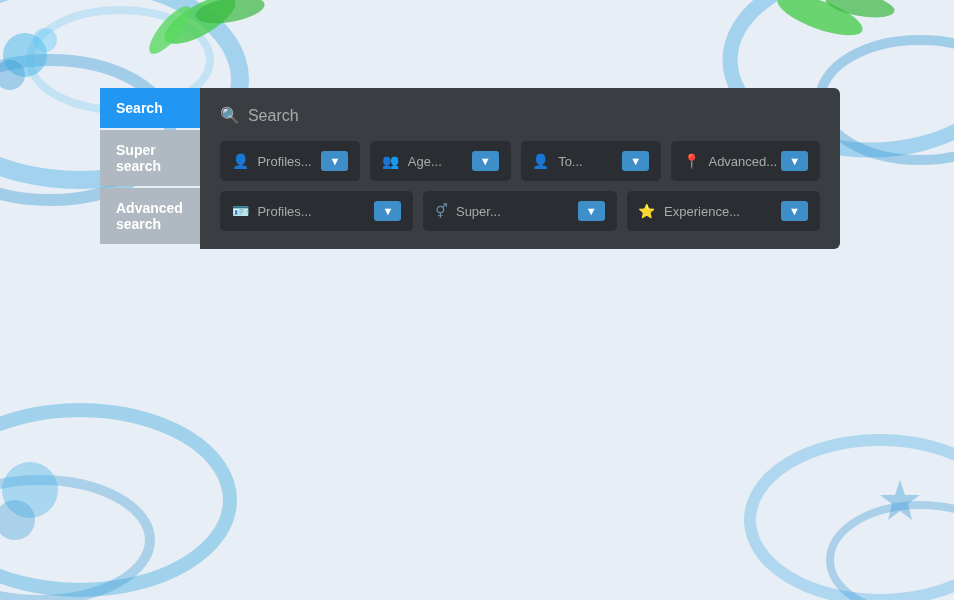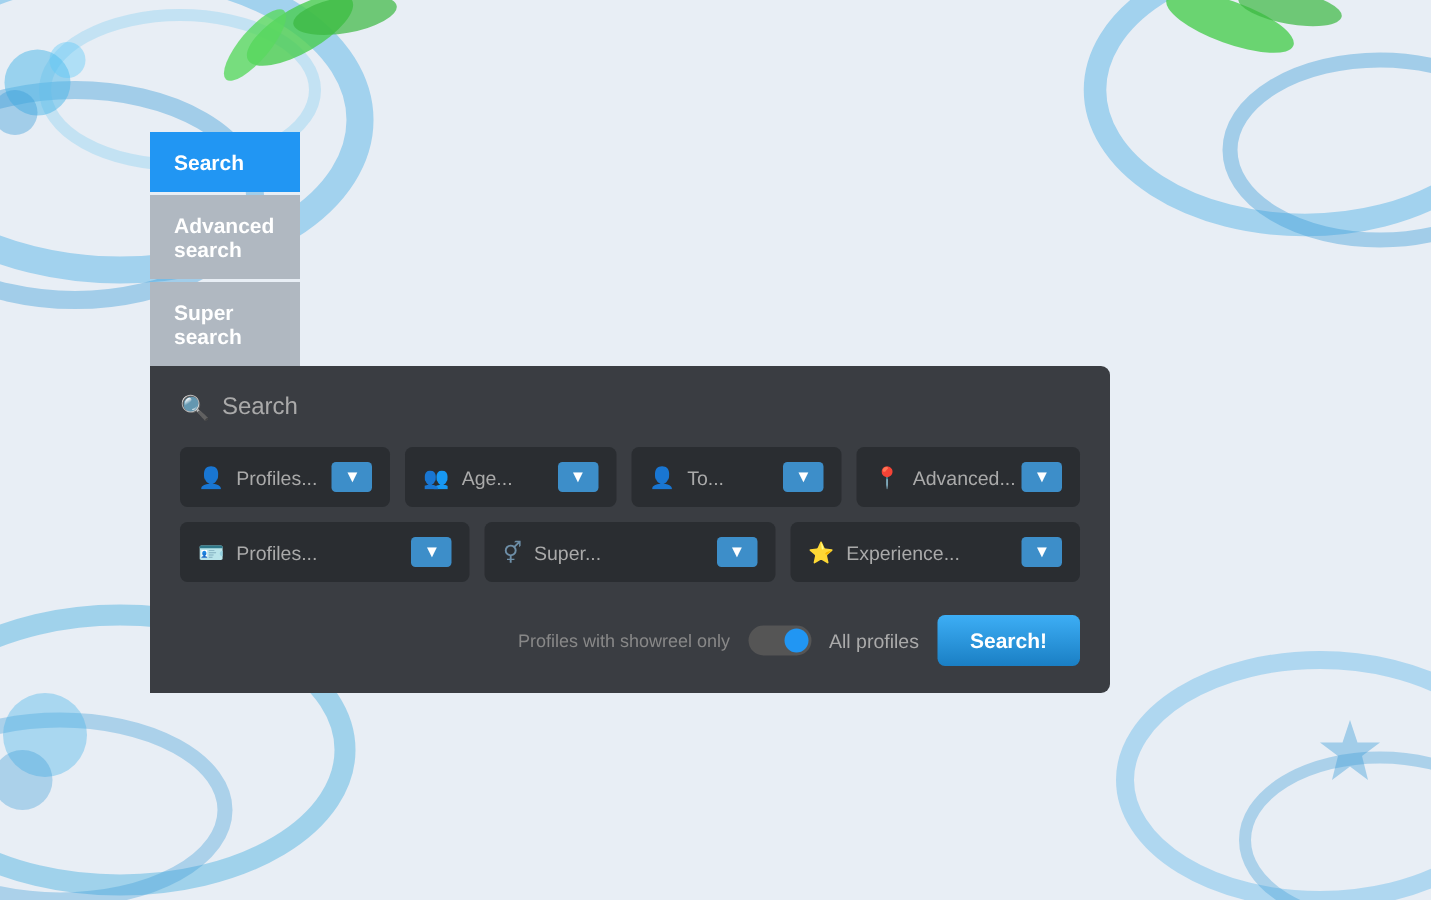--- a/index.html
+++ b/index.html
@@ -32,21 +32,20 @@
       z-index: 1;
     }
 
     
     .search-panel {
       position: absolute;
       top: 88px;
       left: 100px;
       display: flex;
       align-items: flex-start;
-      flex-direction: column;
     }
 
     
     .search-tabs {
       display: flex;
       flex-direction: column;
       width: 100px;
     }
 
     .search-tab {
@@ -224,22 +223,22 @@
     <polygon points="900,480 905,495 920,495 908,504 912,520 900,511 888,520 892,504 880,495 895,495" fill="#3a9cd8" opacity="0.4"></polygon>
   </svg>
 </div>
 
 <div class="main-content">
 
   <div class="search-panel">
 
     <div class="search-tabs">
       <div class="search-tab active">Search</div>
+      <div class="search-tab inactive">Super search</div>
       <div class="search-tab inactive">Advanced search</div>
-      <div class="search-tab inactive">Super search</div>
     </div>
 
     <div class="search-box">
 
       <div class="search-header">
         <span style="color:#aaa;font-size:16px;">🔍</span>
         <span class="search-icon-text">Search</span>
       </div>
 
       <div class="search-rows">
@@ -291,25 +290,17 @@
           </div>
           <div class="search-dropdown">
             <div class="dd-left">
               <span class="dd-icon">⭐</span>
               <span>Experience...</span>
             </div>
             <span class="dd-arrow">▼</span>
           </div>
         </div>
 
-        <div class="search-bottom">
-          <span class="showreel-label">Profiles with showreel only</span>
-          <div class="toggle-switch">
-            <div class="toggle-knob"></div>
-          </div>
-          <span class="all-profiles-label">All profiles</span>
-          <button class="search-btn">Search!</button>
-        </div>
       </div>
     </div>
   </div>
 
 </div>
 
 </body></html>

